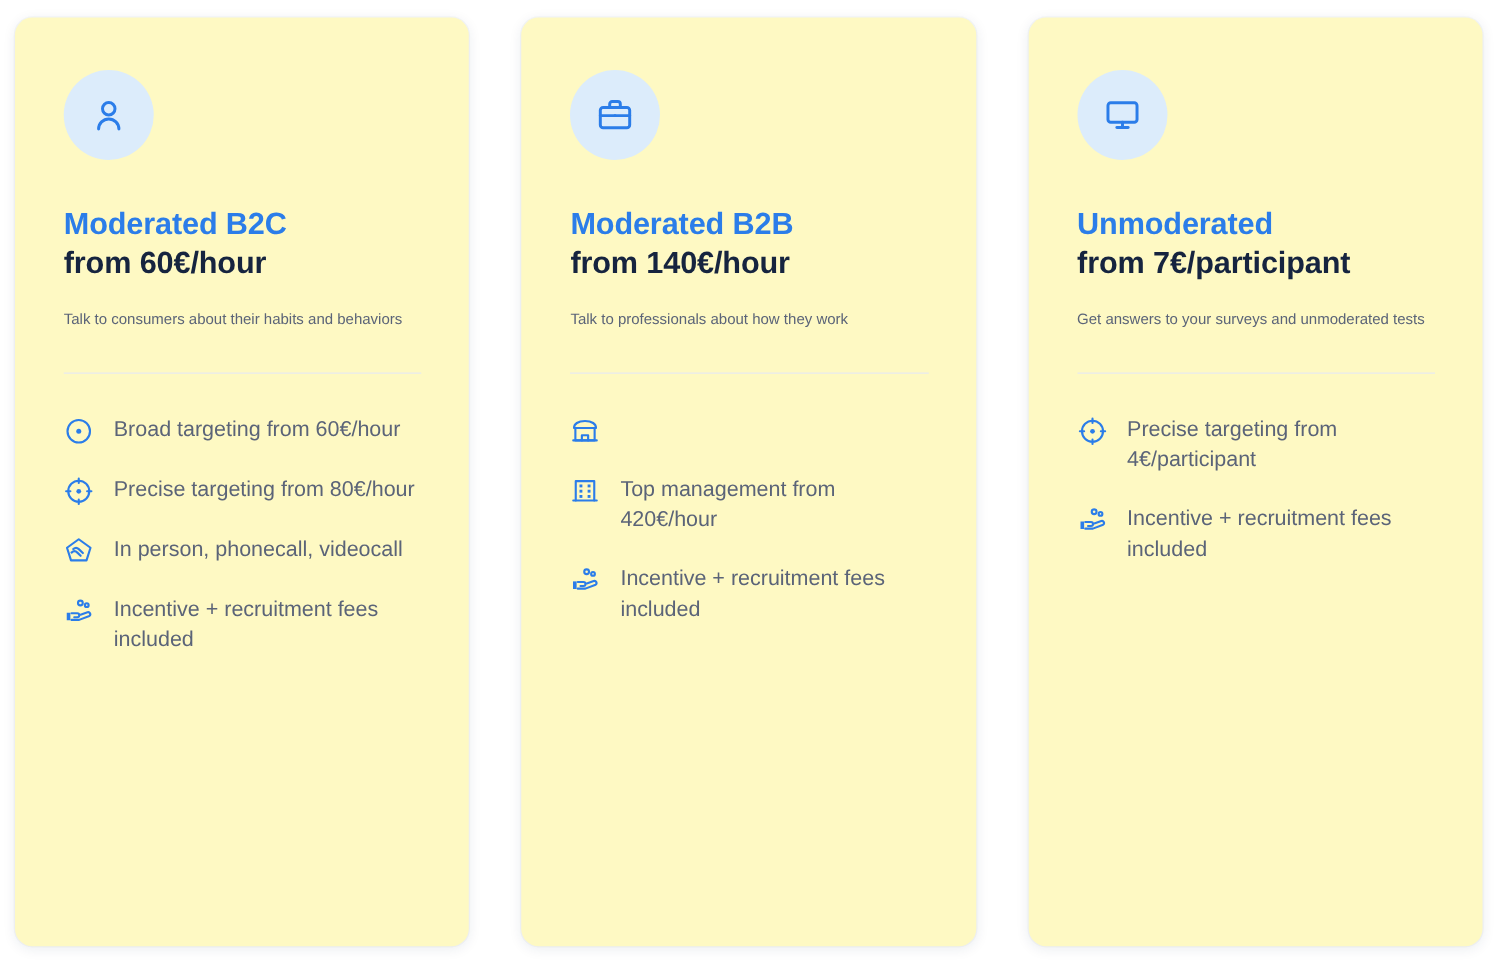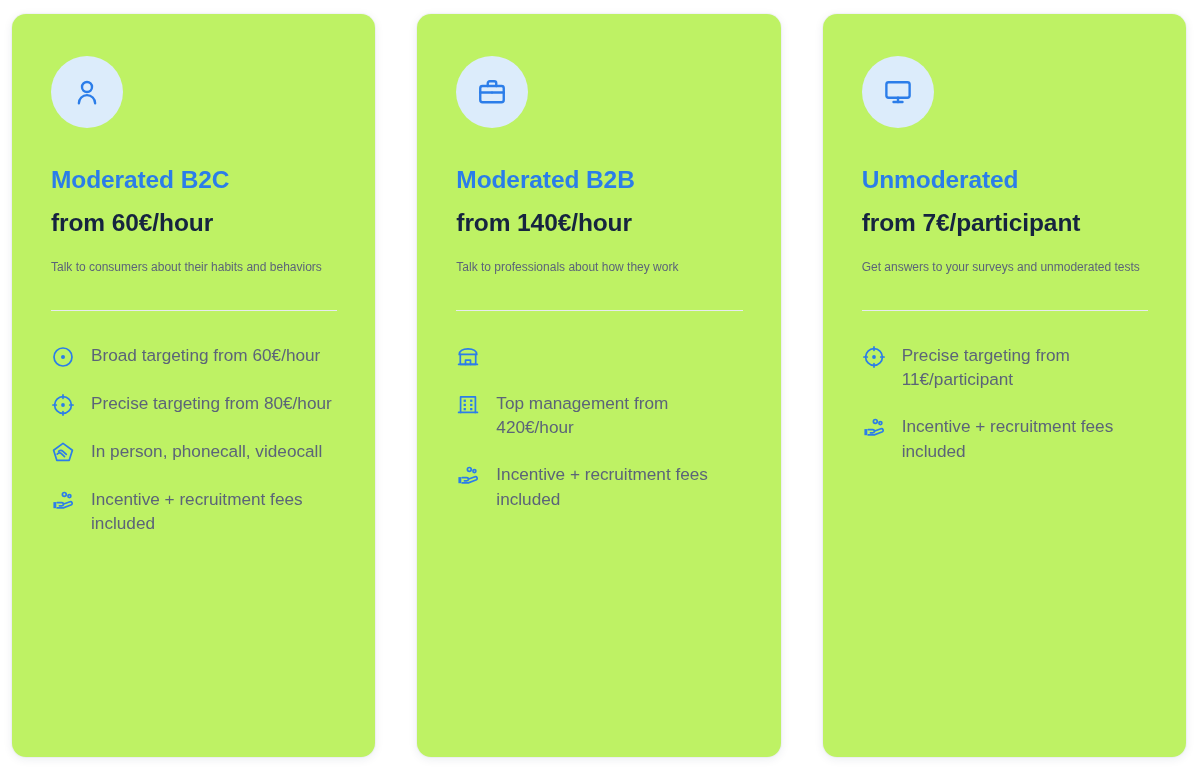--- a/index.html
+++ b/index.html
@@ -18,21 +18,21 @@
     height: 770px;
     background: #ffffff;
     padding: 14px 12px 13px 12px;
     display: flex;
     gap: 42px;
     align-items: stretch;
   }
 
   .plan-card {
     flex: 1 1 0;
-    background: #bef264;
+    background: #fef9c3;
     border-radius: 14px;
     box-shadow: 0 2px 10px rgba(23, 43, 77, 0.085),
                 0 0 0 1px rgba(23, 43, 77, 0.035);
     padding: 42px 38px 34px 39px;
     display: flex;
     flex-direction: column;
   }
 
   .plan-icon-badge {
     width: 72px;
@@ -59,21 +59,21 @@
     letter-spacing: -0.1px;
     white-space: nowrap;
   }
 
   .plan-price {
     font-size: 24.5px;
     line-height: 1.22;
     font-weight: 700;
     color: #16243f;
     letter-spacing: -0.1px;
-    margin-top: 14px;
+    margin-top: 2px;
     white-space: nowrap;
   }
 
   .plan-desc {
     font-size: 12px;
     line-height: 1.52;
     color: #5b6478;
     font-weight: 400;
     margin-top: 20px;
     max-width: 285px;
@@ -265,21 +265,21 @@
 
 
       <li class="feature-item">
         <span class="feature-icon">
           <svg viewBox="0 0 24 24" fill="none" stroke="#2b7de9" stroke-width="1.7" stroke-linecap="round">
             <circle cx="12" cy="12" r="8.4"></circle>
             <circle cx="12" cy="12" r="1.9" fill="#2b7de9" stroke="none"></circle>
             <path d="M12 1.9v3.4M12 18.7v3.4M1.9 12h3.4M18.7 12h3.4"></path>
           </svg>
         </span>
-        <span class="feature-text">Precise targeting from 11€/participant</span>
+        <span class="feature-text">Precise targeting from 4€/participant</span>
       </li>
 
       <li class="feature-item">
         <span class="feature-icon">
           <svg viewBox="0 0 24 24" fill="none" stroke="#2b7de9" stroke-width="1.7" stroke-linecap="round" stroke-linejoin="round">
             <circle cx="13.3" cy="5.4" r="1.9"></circle>
             <circle cx="18.4" cy="7.1" r="1.5"></circle>
             <path d="M2.4 13.1h2.9v6.1H2.4z" fill="#2b7de9" stroke="none"></path>
             <path d="M6.2 13.6h4.6a1.6 1.6 0 0 1 0 3.2H8.4"></path>
             <path d="M6.2 18.9h6.1l8.2-3.1a1.7 1.7 0 0 0-1.5-3l-5.6 2"></path>

